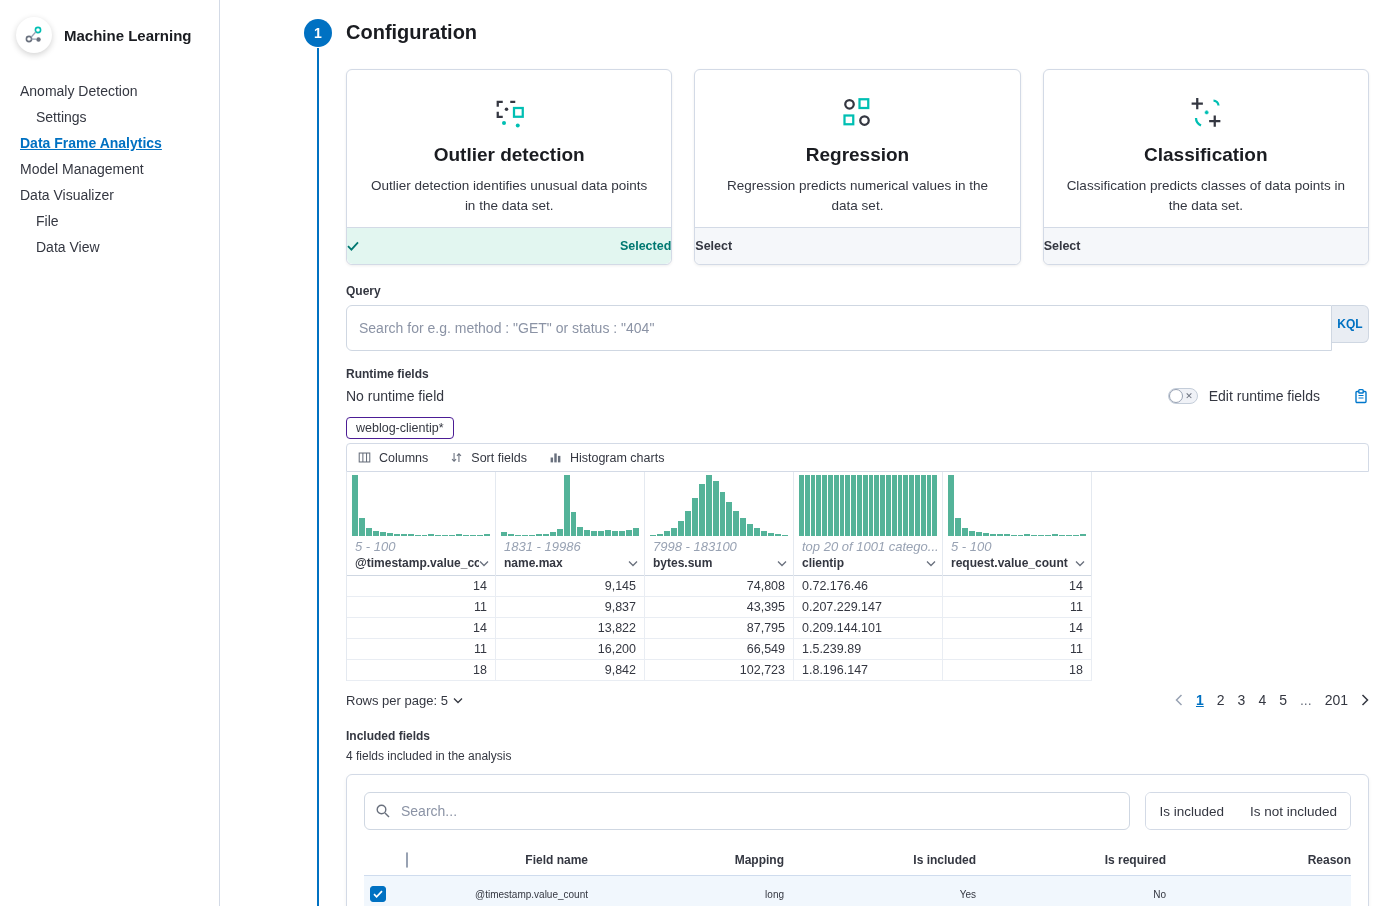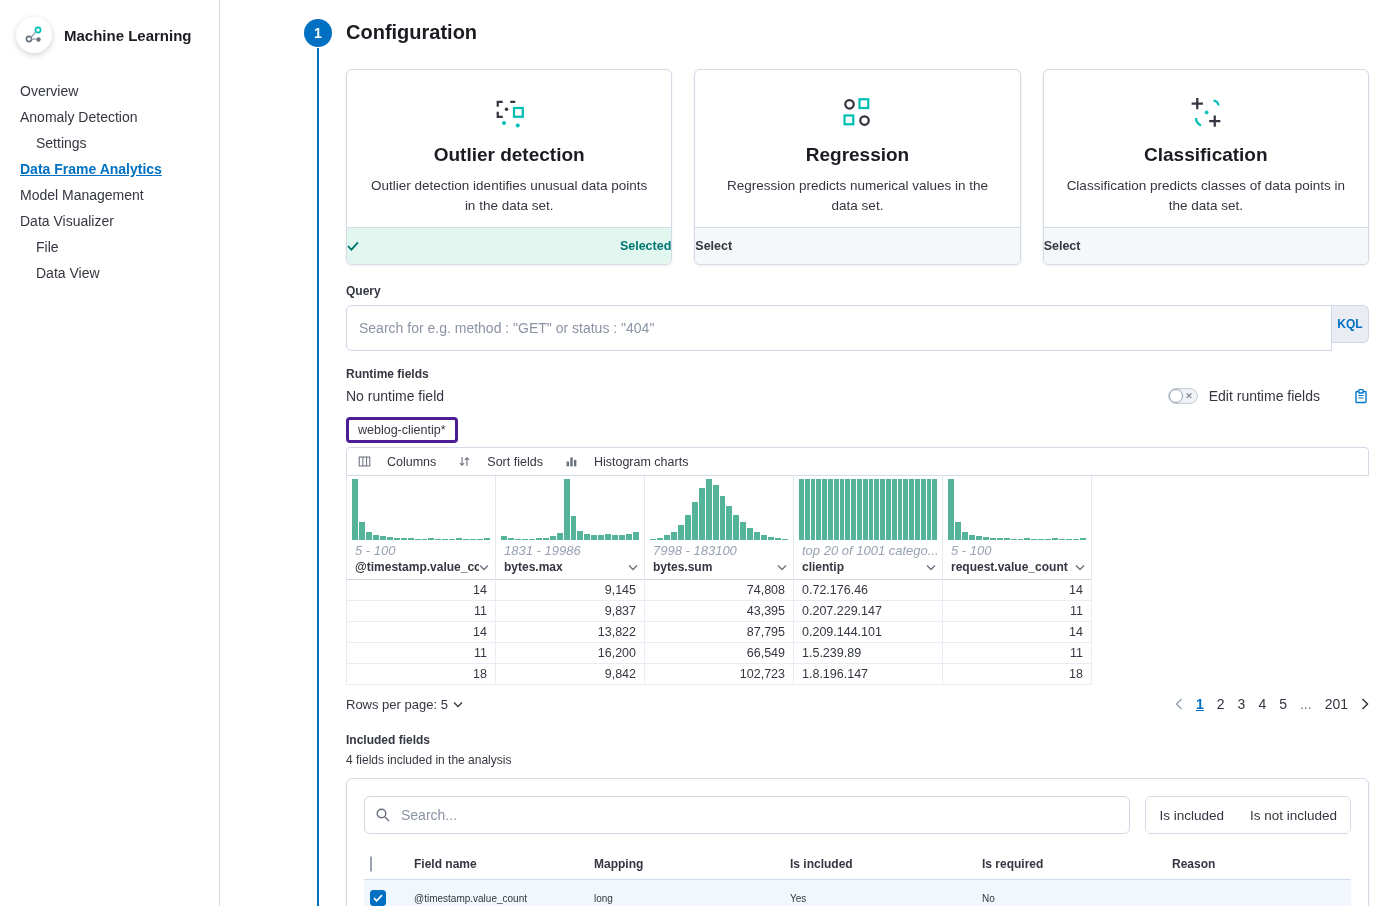--- a/index.html
+++ b/index.html
@@ -58,27 +58,27 @@
   .runtime-status { font-size:14px; color:#343741; }
   .runtime-right { margin-left:auto; display:flex; align-items:center; gap:11px; }
   .switch { position:relative; width:30px; height:16px; border-radius:8px;
     background:#f0f2f7; border:1px solid #c4cdd9; cursor:pointer; display:inline-block; }
   .switch .thumb { position:absolute; left:0; top:0; width:14px; height:14px;
     border-radius:50%; background:#fff; border:1px solid #98a2b3; }
   .switch .x-mark { position:absolute; right:4px; top:1px; font-size:9px; color:#69707d; line-height:13px; }
   .runtime-toggle-label { font-size:14px; color:#343741; }
   .copy-btn { margin-left:22px; cursor:pointer; display:flex; }
 
-  .badge { display:inline-block; margin-top:13px; border:3px solid #4c1d95; border-radius:4px;
+  .badge { display:inline-block; margin-top:13px; border:1px solid #4c1d95; border-radius:4px;
     background:#fff; padding:3px 9px; font-size:12.5px; color:#343741; }
 
   
   .grid-toolbar { margin-top:4px; height:29px; border:1px solid #d3dae6; border-radius:4px 4px 0 0;
     display:flex; align-items:center; gap:22px; padding:0 11px; font-size:12.5px; color:#343741; }
-  .tb-item { display:flex; align-items:center; gap:16px; cursor:pointer; }
+  .tb-item { display:flex; align-items:center; gap:8px; cursor:pointer; }
 
   
   .grid { display:grid; grid-template-columns:repeat(5,149px); border-left:1px solid #e4e9f0; }
   .g-head { border-right:1px solid #e4e9f0; }
   .g-hist { height:64px; display:flex; align-items:flex-end; gap:1px; padding:3px 5px 0; }
   .hist-bar { flex:1; background:#54b399; min-height:1px; }
   .g-range { font-size:13px; font-style:italic; color:#98a2b3; padding:3px 8px 0;
     white-space:nowrap; overflow:hidden; }
   .g-name { display:flex; align-items:center; padding:2px 6px 5px 8px;
     border-bottom:1px solid #cfd7e2; cursor:pointer; }
@@ -109,21 +109,21 @@
     padding:0 12px 0 36px; font-size:14px; color:#343741; outline:none; background:#fff;
     font-family:inherit; }
   .search-input::placeholder { color:#8b93a5; }
   .search-ico { position:absolute; left:11px; top:11px; }
   .filter-group { margin-left:15px; border:1px solid #d3dae6; border-radius:6px;
     display:flex; align-items:stretch; overflow:hidden; }
   .filter-btn { padding:0 13px; display:flex; align-items:center; font-size:13.5px;
     color:#343741; background:#fff; cursor:pointer; }
 
   .ftable { margin-top:15px; }
-  .frow { display:grid; grid-template-columns:44px 180px 196px 192px 190px 1fr; align-items:center; }
+  .frow { display:grid; grid-template-columns:44px 180px 196px 192px 190px 1fr; align-items:center;text-align:right; }
   .fhead { height:31px; font-size:12px; font-weight:700; color:#343741;
     border-bottom:1px solid #cfdcee; }
   .fdata { height:37px; font-size:10px; color:#343741; border-bottom:1px solid #4d7c0f; }
   .fdata.tinted { background:#f1f7fd; }
   .fcell { padding-left:6px; white-space:nowrap; overflow:hidden; }
   .cb { width:16px; height:16px; border-radius:3px; border:1px solid #98a2b3; background:#fff;
     margin-left:6px; cursor:pointer; }
   .cb.checked { background:#0071c2; border-color:#0071c2; display:flex; align-items:center; justify-content:center; }
 </style>
 </head>
@@ -135,21 +135,20 @@
       <svg width="20" height="20" viewBox="0 0 20 20">
         <circle cx="5" cy="14" r="2.6" fill="none" stroke="#69707d" stroke-width="1.6"></circle>
         <circle cx="14" cy="5" r="2.6" fill="none" stroke="#00bfb3" stroke-width="1.6"></circle>
         <circle cx="14.5" cy="14.5" r="2.2" fill="#69707d"></circle>
         <path d="M7 12.2 12 6.8 M7.5 14.2h4.5" stroke="#98a2b3" stroke-width="1.3"></path>
       </svg>
     </span>
     <span class="app-title">Machine Learning</span>
   </div>
   <div class="nav">
-    <div class="nav-item">Overview</div>
     <div class="nav-item">Anomaly Detection</div>
     <div class="nav-item indent">Settings</div>
     <div class="nav-item active">Data Frame Analytics</div>
     <div class="nav-item">Model Management</div>
     <div class="nav-item">Data Visualizer</div>
     <div class="nav-item indent">File</div>
     <div class="nav-item indent">Data View</div>
   </div>
 </div>
 
@@ -325,21 +324,21 @@
             <div class="hist-bar" style="height: 8%;"></div>
             <div class="hist-bar" style="height: 8%;"></div>
             <div class="hist-bar" style="height: 10%;"></div>
             <div class="hist-bar" style="height: 9%;"></div>
             <div class="hist-bar" style="height: 8%;"></div>
             <div class="hist-bar" style="height: 10%;"></div>
             <div class="hist-bar" style="height: 13%;"></div>
           </div>
         <div class="g-range">1831 - 19986</div>
         <div class="g-name">
-          <span class="nm">bytes.max</span>
+          <span class="nm">name.max</span>
           <svg width="10" height="7" viewBox="0 0 10 7">
               <path d="M1 1.5 5 5.5 9 1.5" stroke="#69707d" stroke-width="1.3" fill="none"></path>
             </svg>
         </div>
       </div>
       <div class="g-head">
         <div class="g-hist">
             <div class="hist-bar" style="height: 2%;"></div>
             <div class="hist-bar" style="height: 4%;"></div>
             <div class="hist-bar" style="height: 8%;"></div>

